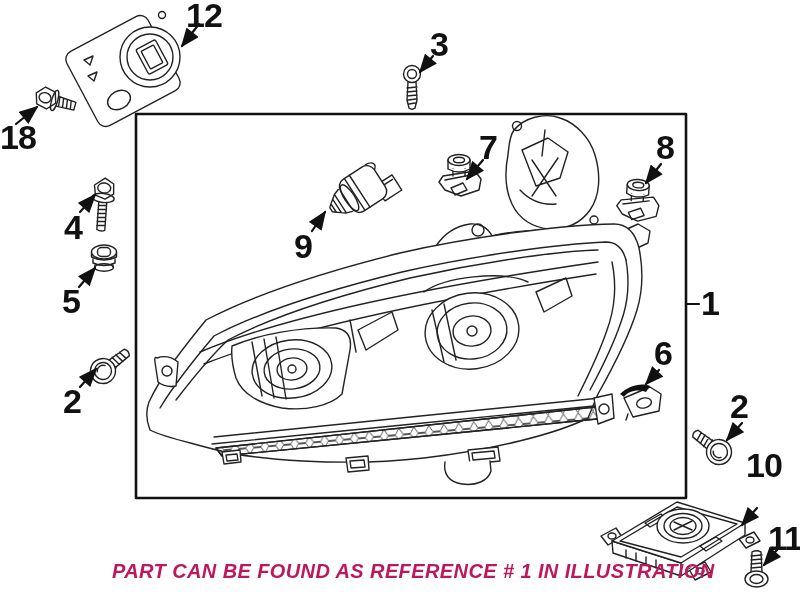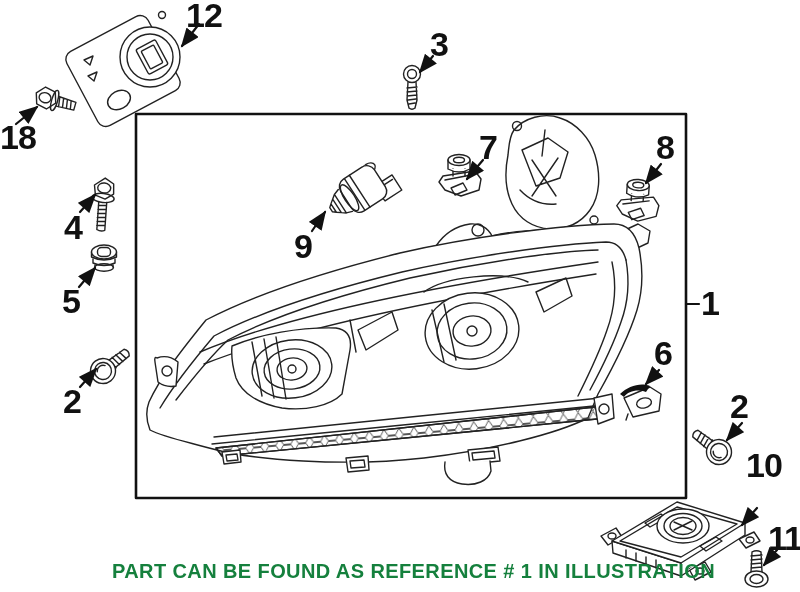--- a/index.html
+++ b/index.html
@@ -15,21 +15,21 @@
   .c4{left:64px;top:210px;}  .c5{left:62px;top:284px;}  .c2l{left:63px;top:384px;}
   .c9{left:294px;top:229px;} .c7{left:479px;top:130px;} .c8{left:656px;top:130px;}
   .c1{left:701px;top:286px;} .c6{left:654px;top:336px;} .c2r{left:730px;top:389px;}
   .c10{left:746px;top:448px;}.c11{left:768px;top:521px;}
 </style>
 </head>
 <body>
 
 <div id="stage">
 
-  <div id="caption" style="color: #15803d;">PART CAN BE FOUND AS REFERENCE # 1 IN ILLUSTRATION</div>
+  <div id="caption" style="color: #be185d; font-style: italic;">PART CAN BE FOUND AS REFERENCE # 1 IN ILLUSTRATION</div>
 
   <svg id="drawing" width="800" height="592" viewBox="0 0 800 592" fill="none" stroke="#222" stroke-width="1.4" stroke-linecap="round" stroke-linejoin="round">
 
     <defs>
       <marker id="ah" viewBox="0 0 10 8" refX="9" refY="4" markerWidth="9" markerHeight="7" orient="auto">
         <path d="M0,0 L10,4 L0,8 Z" fill="#111" stroke="none"></path>
       </marker>
       <pattern id="hexes" width="15" height="13" patternUnits="userSpaceOnUse" patternTransform="rotate(-5)">
         <path d="M3.7,0.5 L11.2,0.5 L14.9,6.5 L11.2,12.5 L3.7,12.5 L0,6.5 Z" fill="none" stroke="#444" stroke-width="0.9"></path>
       </pattern>

